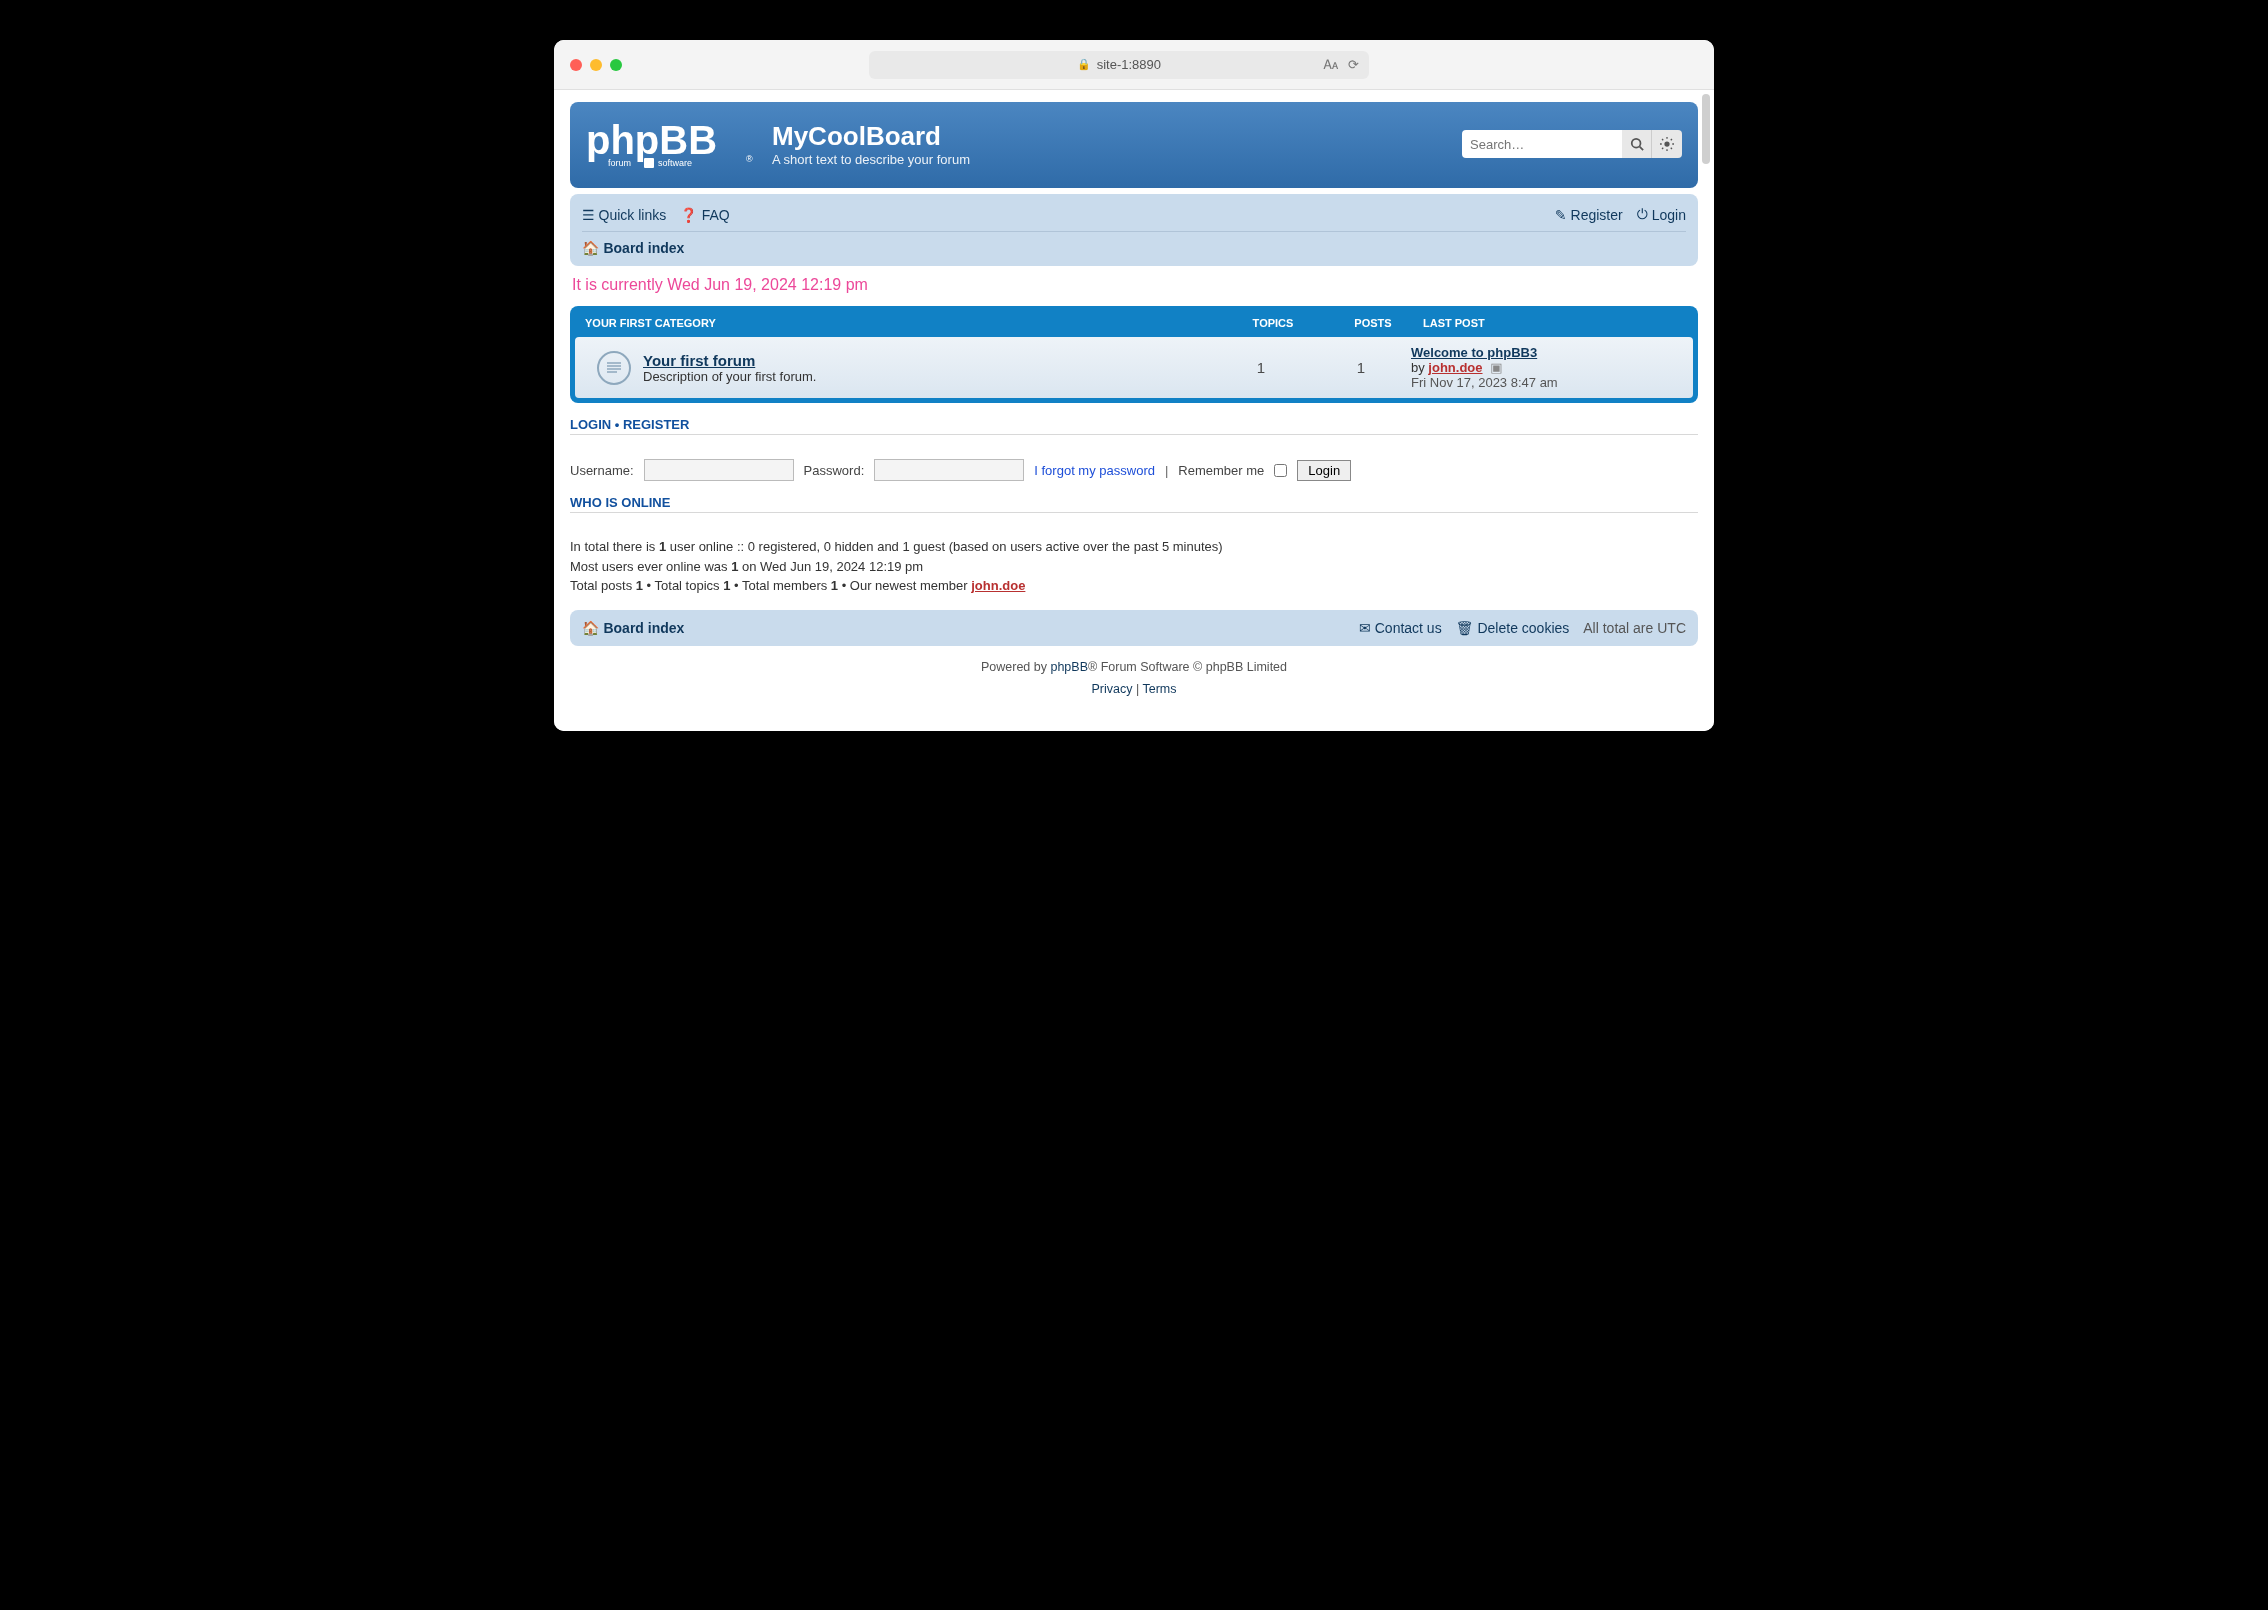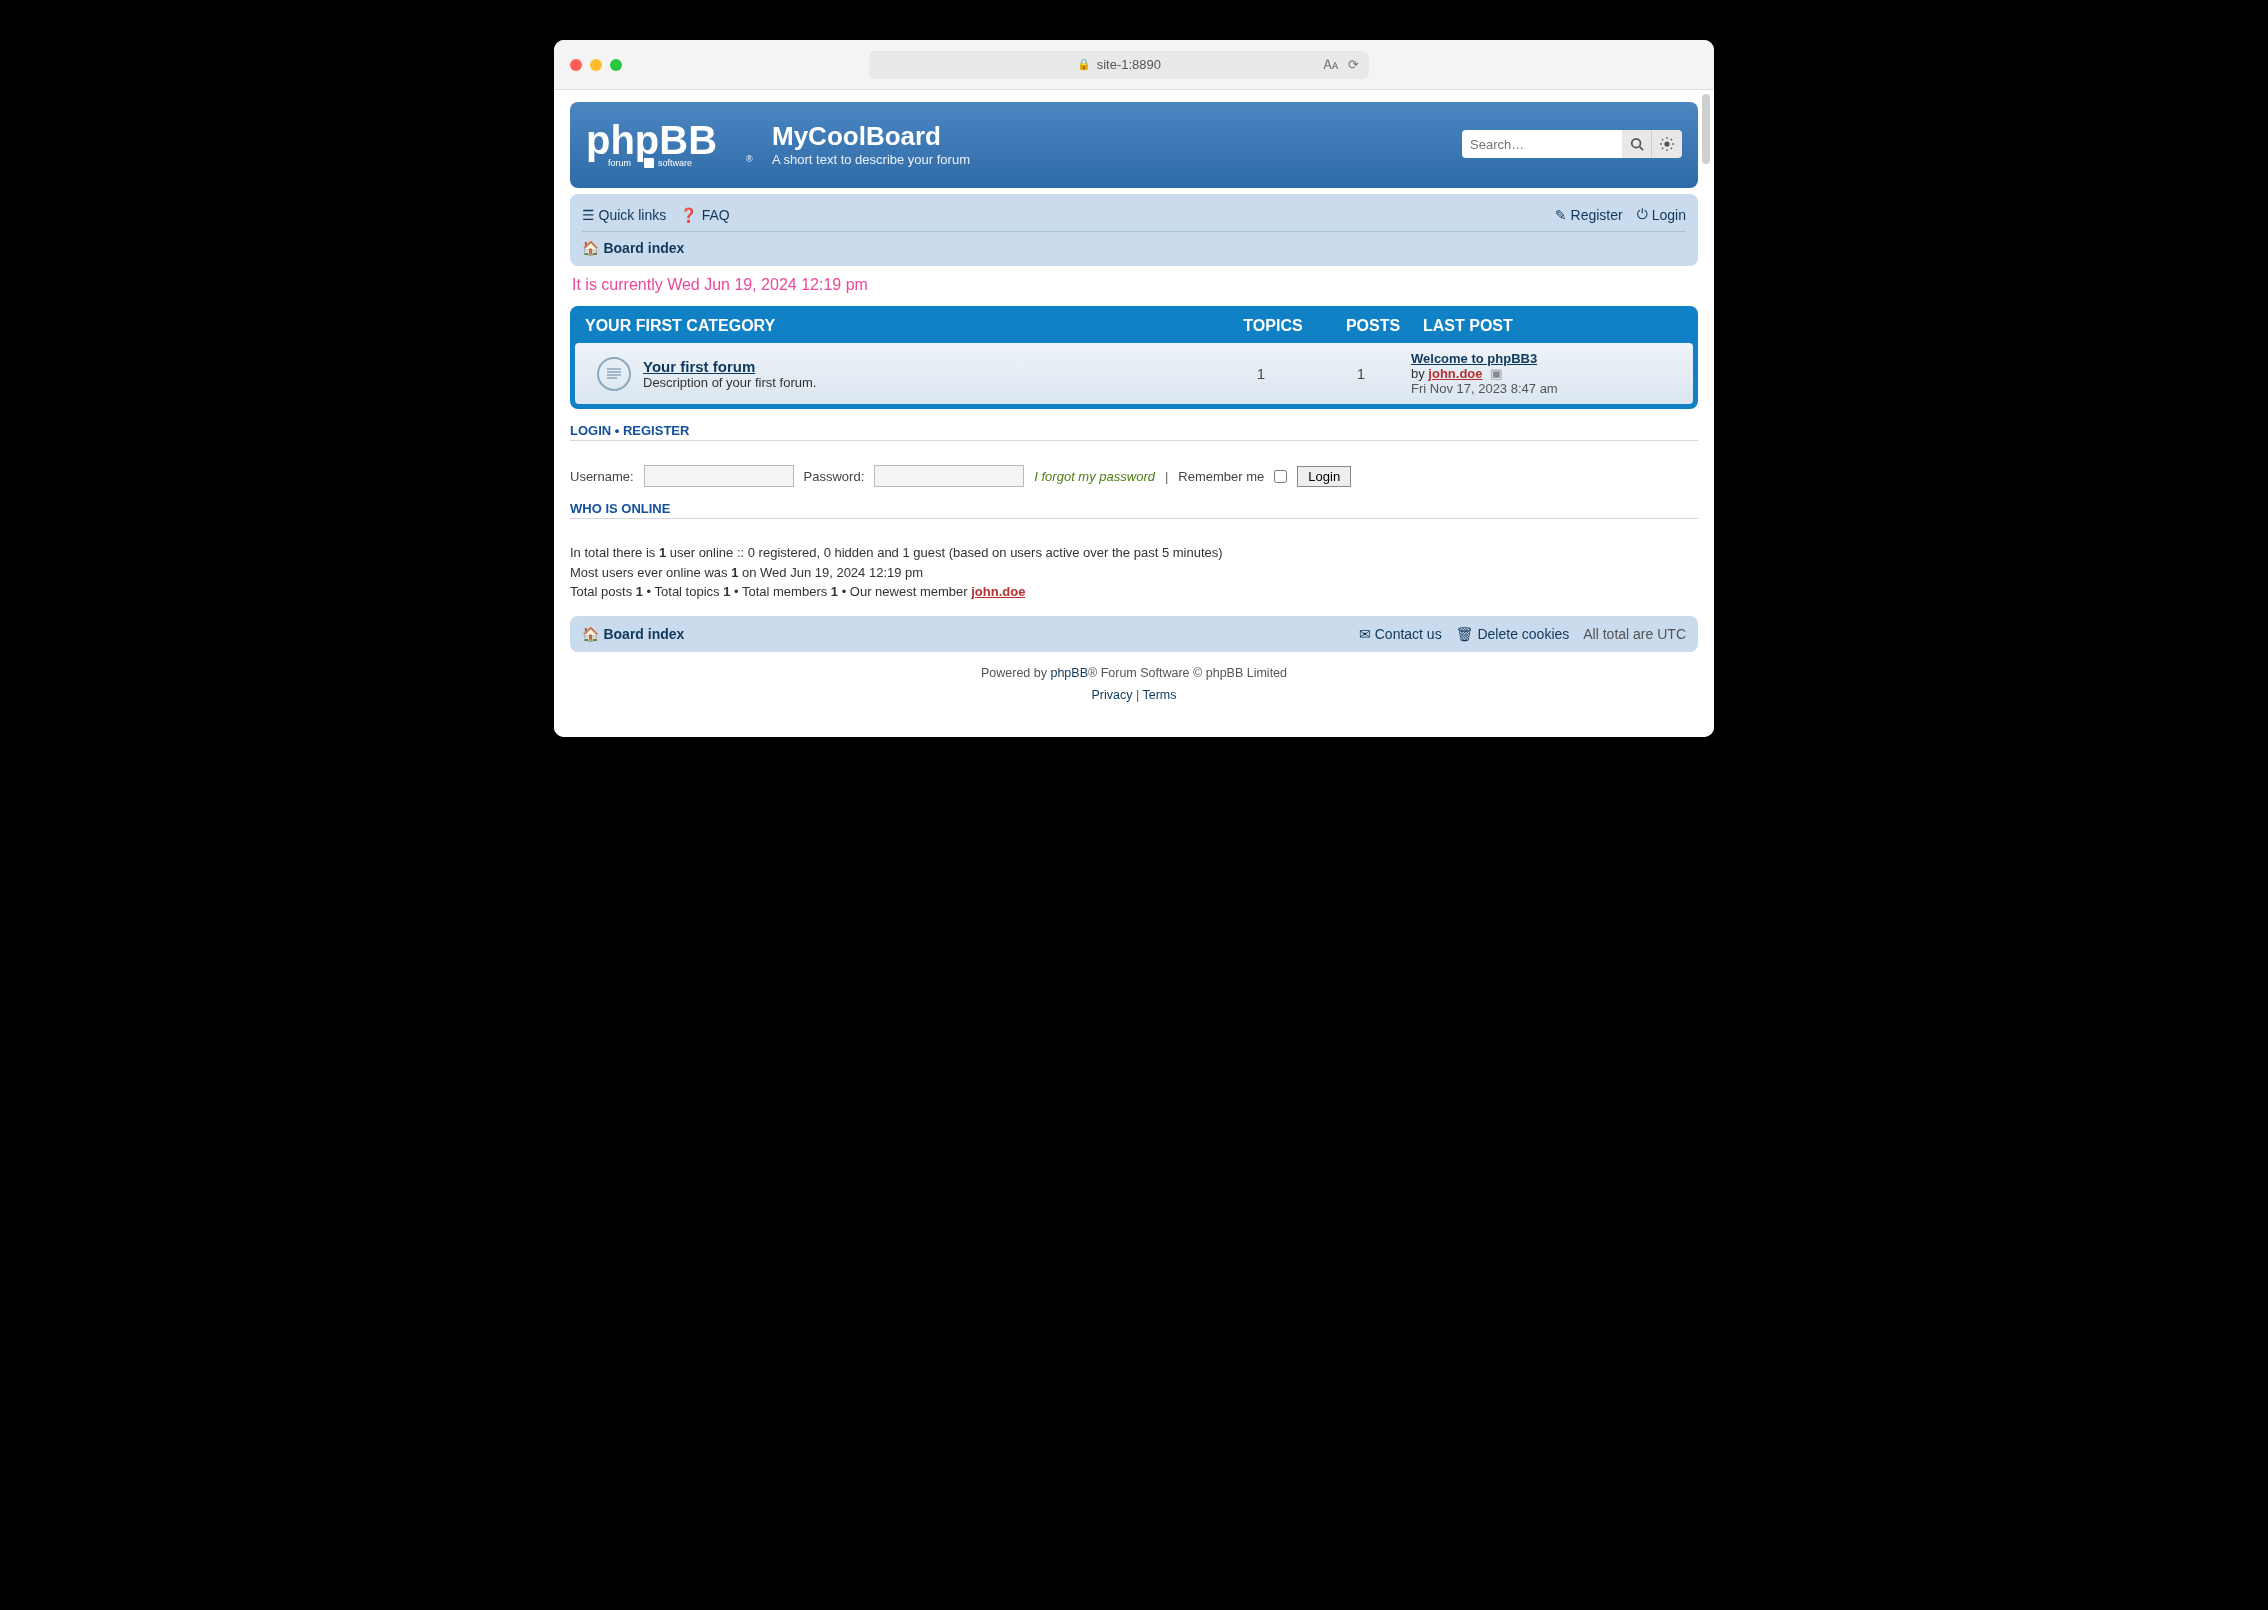--- a/index.html
+++ b/index.html
@@ -105,21 +105,21 @@
 .navbar-bottom { border-top: 1px solid #b0c4d8; margin-top: 4px; padding-top: 8px; }
 .breadcrumb { font-weight: bold; color: #10385c; display: inline-flex; align-items: center; gap: 4px; }
 .time-now { text-align: left; color: #ec4899; font-size: 16px; margin: 10px 2px 12px; }
 .forabg {
   border-radius: 8px;
   background: #1181c5;
   padding: 5px;
   margin-bottom: 14px;
 }
 .forabg-header {
-  display: flex; color: #fff; font-weight: bold; font-size: 16px;
+  display: flex; color: #fff; font-weight: bold; font-size: 11px;
   padding: 6px 10px 8px; text-transform: uppercase;
 }
 .col-forum { flex: 1; }
 .col-topics, .col-posts { width: 100px; text-align: center; }
 .col-last { width: 260px; }
 .forum-row {
   background: linear-gradient(#eef3f8, #dbe6f0);
   border-radius: 4px;
   display: flex; align-items: center;
   padding: 8px 22px;
@@ -147,21 +147,21 @@
   border-bottom: 1px solid #d8d8d8; padding-bottom: 2px; margin: 14px 0 24px;
   font-family: Arial, sans-serif;
 }
 .section-head a { color: #11509e; text-decoration: none; }
 .login-row { display: flex; align-items: center; gap: 10px; font-size: 13px; color: #444; flex-wrap: wrap; }
 .login-row label { color: #444; }
 .login-row input[type=text], .login-row input[type=password] {
   height: 22px; width: 150px; border: 1px solid #bbb; background: #f4f4f4;
   padding: 0 4px;
 }
-.login-row a { color: #4d7c0f; text-decoration: none; font-style: italic; }
+.login-row a { color: #1d4ed8; text-decoration: none; }
 .login-row .sep { color: #666; }
 .login-btn {
   border: 1px solid #888; background: #efefef; padding: 2px 10px;
   font-size: 13px; cursor: pointer;
 }
 .body-text { font-size: 13px; color: #333; line-height: 1.5; }
 .body-text b { font-weight: bold; }
 .stats-line .user { color: #b83030; font-weight: bold; }
 .footer-bar {
   background: #c9dbec; border-radius: 8px; margin-top: 14px;

